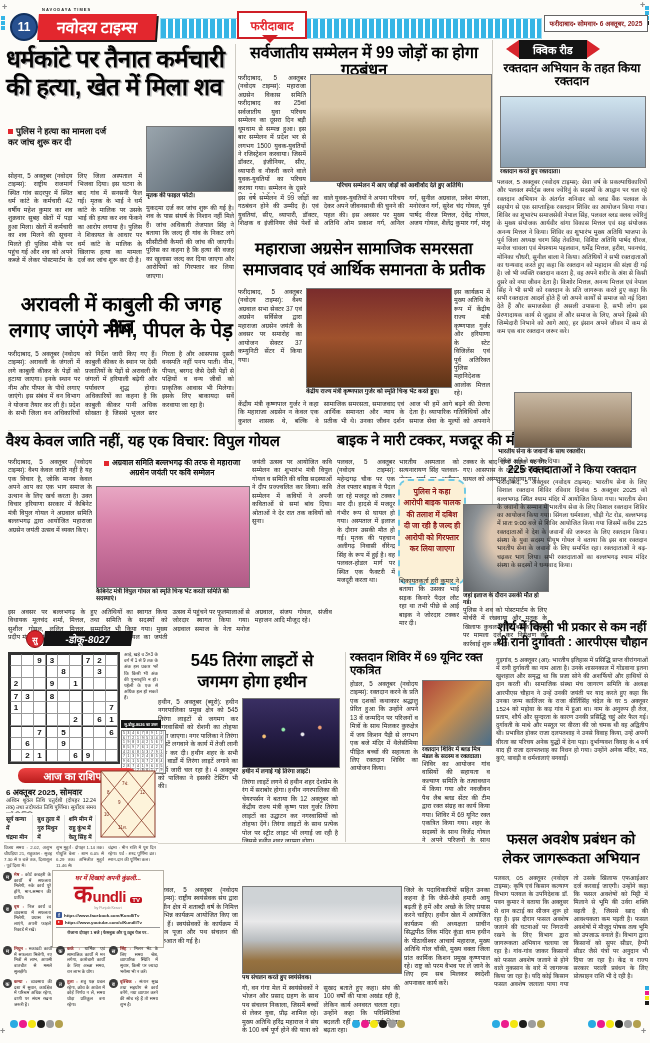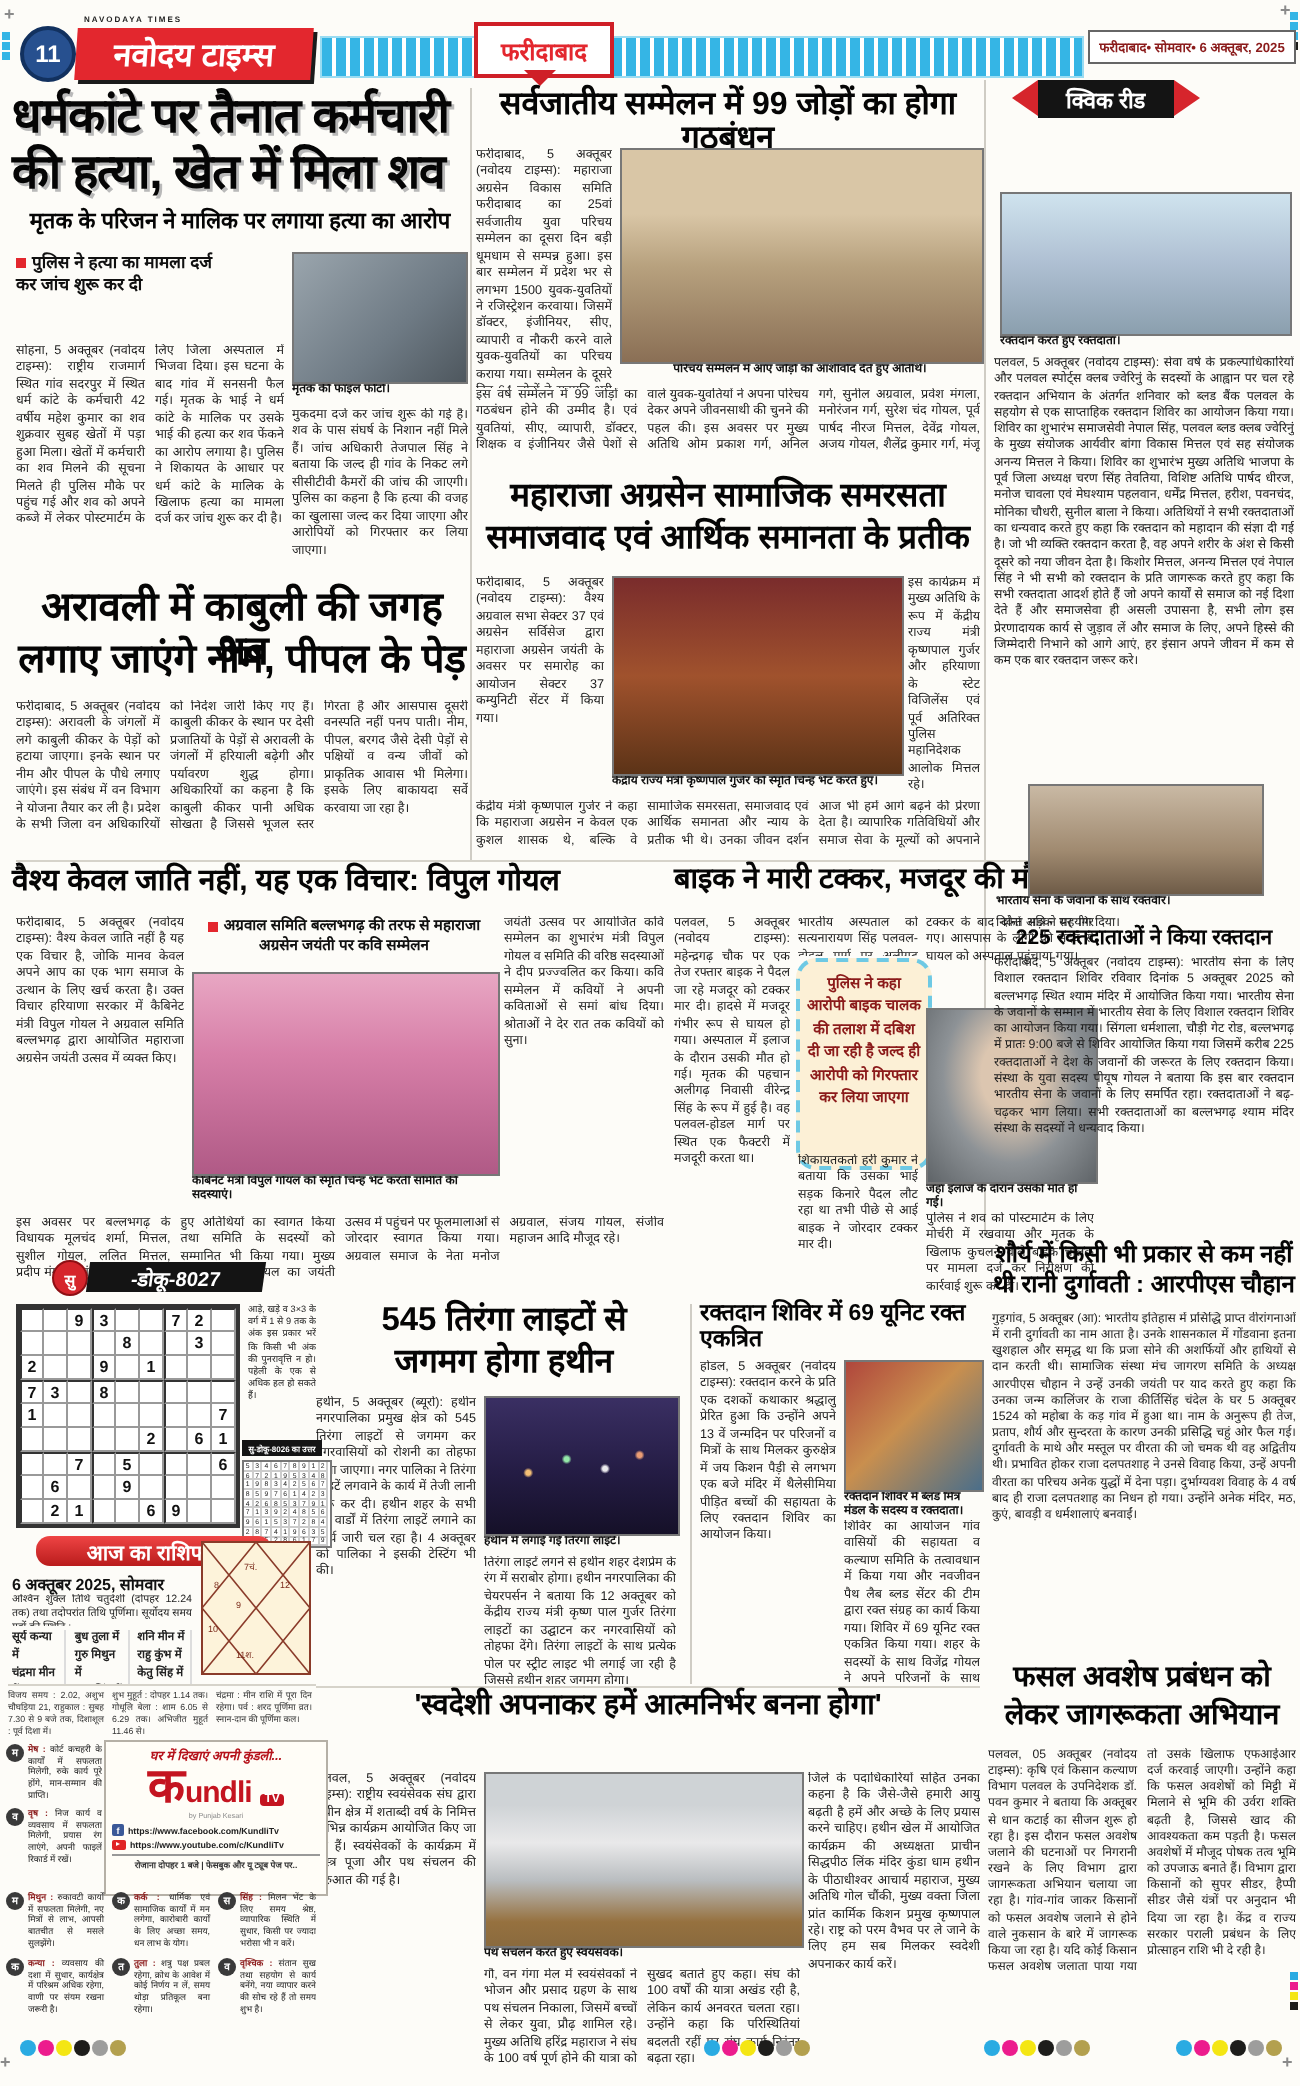--- a/index.html
+++ b/index.html
@@ -109,21 +109,20 @@
   <div class="abs datebox" style="left:544px;top:15px;width:102px;height:15px;">फरीदाबाद•  सोमवार•  6 अक्तूबर, 2025</div>
 
   <div class="vline" style="left:235px;top:44px;height:386px;"></div>
   <div class="vline" style="left:492px;top:40px;height:578px;"></div>
   <div class="vline" style="left:345px;top:652px;height:190px;"></div>
   <div class="hline" style="left:8px;top:430px;width:537px;"></div>
   <div class="hline" style="left:158px;top:843px;width:332px;"></div>
 
   <div class="abs hd hd-xl" style="left:6px;top:46px;width:230px;">धर्मकांटे पर तैनात कर्मचारी</div>
   <div class="abs hd hd-xl" style="left:6px;top:74px;width:230px;">की हत्या, खेत में मिला शव</div>
-  <div class="abs hd center" style="left:6px;top:106px;width:228px;font-size:11px;">मृतक के परिजन ने मालिक पर लगाया हत्या का आरोप</div>
   <div class="abs" style="left:8px;top:126px;width:102px;font-size:8.6px;font-weight:800;line-height:1.3;color:#111;">
     <span class="rs"></span><span>पुलिस ने हत्या का मामला दर्ज कर जांच शुरू कर दी</span>
   </div>
   <div class="abs photo" style="left:146px;top:126px;width:86px;height:64px;background:linear-gradient(135deg,#9aa5ad,#6e7a84 60%,#4e575e);"></div>
   <div class="abs cap" style="left:146px;top:192px;width:86px;">मृतक की फाइल फोटो।</div>
   <div class="abs bt c2" style="left:8px;top:172px;width:134px;height:120px;">सोहना, 5 अक्तूबर (नवोदय टाइम्स): राष्ट्रीय राजमार्ग स्थित गांव सदरपुर में स्थित धर्म कांटे के कर्मचारी 42 वर्षीय महेश कुमार का शव शुक्रवार सुबह खेतों में पड़ा हुआ मिला। खेतों में कर्मचारी का शव मिलने की सूचना मिलते ही पुलिस मौके पर पहुंच गई और शव को अपने कब्जे में लेकर पोस्टमार्टम के लिए जिला अस्पताल में भिजवा दिया। इस घटना के बाद गांव में सनसनी फैल गई। मृतक के भाई ने धर्म कांटे के मालिक पर उसके भाई की हत्या कर शव फेंकने का आरोप लगाया है। पुलिस ने शिकायत के आधार पर धर्म कांटे के मालिक के खिलाफ हत्या का मामला दर्ज कर जांच शुरू कर दी है।</div>
   <div class="abs bt" style="left:146px;top:204px;width:88px;height:88px;">मुकदमा दर्ज कर जांच शुरू की गई है। शव के पास संघर्ष के निशान नहीं मिले हैं। जांच अधिकारी तेजपाल सिंह ने बताया कि जल्द ही गांव के निकट लगे सीसीटीवी कैमरों की जांच की जाएगी। पुलिस का कहना है कि हत्या की वजह का खुलासा जल्द कर दिया जाएगा और आरोपियों को गिरफ्तार कर लिया जाएगा।</div>
 
   <div class="abs hd center" style="left:6px;top:294px;width:230px;font-size:20px;font-weight:900;">अरावली में काबुली की जगह अब</div>
   <div class="abs hd center" style="left:6px;top:320px;width:230px;font-size:20px;font-weight:900;">लगाए जाएंगे नीम, पीपल के पेड़</div>
@@ -161,20 +160,21 @@
   <div class="abs bt" style="left:463px;top:458px;width:84px;height:44px;">टक्कर के बाद दोनों सड़क पर गिर गए। आसपास के लोगों की मदद से घायल को अस्पताल पहुंचाया गया।</div>
   <div class="abs photo" style="left:463px;top:504px;width:84px;height:86px;background:radial-gradient(ellipse at 50% 38%,#dcc6b0 0 26%,#8d9296 58%,#5f6468);"></div>
   <div class="abs cap" style="left:463px;top:592px;width:84px;height:12px;">जहां इलाज के दौरान उसकी मौत हो गई।</div>
   <div class="abs bt" style="left:463px;top:606px;width:84px;height:48px;">पुलिस ने शव को पोस्टमार्टम के लिए मोर्चरी में रखवाया और मृतक के खिलाफ कुचलने वाले बाइक चालक पर मामला दर्ज कर निरीक्षण की कार्रवाई शुरू कर दी।</div>
 
   <div class="abs qrwrap" style="left:506px;top:40px;">
     <span class="tri-l"></span>
     <span class="qrbox">क्विक रीड</span>
     <span class="tri-r"></span>
   </div>
+  <div class="abs hd center" style="left:498px;top:62px;width:148px;font-size:12px;">रक्तदान अभियान के तहत किया रक्तदान</div>
   <div class="abs photo" style="left:500px;top:96px;width:144px;height:70px;background:linear-gradient(180deg,#cfe3ee,#aebfd2 50%,#8b9fae);"></div>
   <div class="abs cap" style="left:500px;top:168px;width:144px;">रक्तदान करते हुए रक्तदाता।</div>
   <div class="abs bt" style="left:497px;top:178px;width:150px;height:212px;font-size:6.2px;">पलवल, 5 अक्तूबर (नवोदय टाइम्स): सेवा वर्ष के प्रकल्पाधिकारियों और पलवल स्पोर्ट्स क्लब ज्वेरिनुं के सदस्यों के आह्वान पर चल रहे रक्तदान अभियान के अंतर्गत शनिवार को ब्लड बैंक पलवल के सहयोग से एक साप्ताहिक रक्तदान शिविर का आयोजन किया गया। शिविर का शुभारंभ समाजसेवी नेपाल सिंह, पलवल ब्लड क्लब ज्वेरिनुं के मुख्य संयोजक आर्यवीर बांगा विकास मित्तल एवं सह संयोजक अनन्य मित्तल ने किया। शिविर का शुभारंभ मुख्य अतिथि भाजपा के पूर्व जिला अध्यक्ष चरण सिंह तेवतिया, विशिष्ट अतिथि पार्षद धीरज, मनोज चावला एवं मेघश्याम पहलवान, धर्मेंद्र मित्तल, हरीश, पवनचंद, मोनिका चौधरी, सुनील बाला ने किया। अतिथियों ने सभी रक्तदाताओं का धन्यवाद करते हुए कहा कि रक्तदान को महादान की संज्ञा दी गई है। जो भी व्यक्ति रक्तदान करता है, वह अपने शरीर के अंश से किसी दूसरे को नया जीवन देता है। किशोर मित्तल, अनन्य मित्तल एवं नेपाल सिंह ने भी सभी को रक्तदान के प्रति जागरूक करते हुए कहा कि सभी रक्तदाता आदर्श होते हैं जो अपने कार्यों से समाज को नई दिशा देते हैं और समाजसेवा ही असली उपासना है, सभी लोग इस प्रेरणादायक कार्य से जुड़ाव लें और समाज के लिए, अपने हिस्से की जिम्मेदारी निभाने को आगे आएं, हर इंसान अपने जीवन में कम से कम एक बार रक्तदान जरूर करे।</div>
   <div class="abs photo" style="left:514px;top:392px;width:116px;height:54px;background:linear-gradient(180deg,#c9b9a4,#a08a70 60%,#6e5b47);"></div>
   <div class="abs cap" style="left:498px;top:448px;width:148px;">भारतीय सेना के जवानों के साथ रक्तवीर।</div>
   <div class="abs" style="left:498px;top:456px;width:148px;font-size:6.2px;color:#1c1c1c;">निकेत अत्रि ने सहयोग दिया।</div>
   <div class="abs hd center" style="left:498px;top:464px;width:148px;font-size:10.5px;">225 रक्तदाताओं ने किया रक्तदान</div>
   <div class="abs bt" style="left:497px;top:478px;width:150px;height:138px;font-size:6.2px;">फरीदाबाद, 5 अक्तूबर (नवोदय टाइम्स): भारतीय सेना के लिए विशाल रक्तदान शिविर रविवार दिनांक 5 अक्तूबर 2025 को बल्लभगढ़ स्थित श्याम मंदिर में आयोजित किया गया। भारतीय सेना के जवानों के सम्मान में भारतीय सेवा के लिए विशाल रक्तदान शिविर का आयोजन किया गया। सिंगला धर्मशाला, चौड़ी गेट रोड, बल्लभगढ़ में प्रातः 9:00 बजे से शिविर आयोजित किया गया जिसमें करीब 225 रक्तदाताओं ने देश के जवानों की जरूरत के लिए रक्तदान किया। संस्था के युवा सदस्य पीयूष गोयल ने बताया कि इस बार रक्तदान भारतीय सेना के जवानों के लिए समर्पित रहा। रक्तदाताओं ने बढ़-चढ़कर भाग लिया। सभी रक्तदाताओं का बल्लभगढ़ श्याम मंदिर संस्था के सदस्यों ने धन्यवाद किया।</div>
 
   <div class="abs hd center" style="left:496px;top:620px;width:152px;font-size:12px;line-height:1.25;">शौर्य में किसी भी प्रकार से कम नहीं थी रानी दुर्गावती : आरपीएस चौहान</div>
@@ -190,21 +190,20 @@
   <div class="abs photo" style="left:242px;top:698px;width:96px;height:68px;background:linear-gradient(180deg,#2b2350,#4a3a6e 50%,#1d1838);background-image:radial-gradient(circle at 22% 55%,rgba(255,200,120,.95) 0 1.2px,transparent 2.5px),radial-gradient(circle at 42% 45%,rgba(160,255,180,.9) 0 1.2px,transparent 2.5px),radial-gradient(circle at 62% 52%,rgba(255,255,255,.9) 0 1.2px,transparent 2.5px),radial-gradient(circle at 80% 42%,rgba(255,170,120,.9) 0 1.2px,transparent 2.5px),linear-gradient(180deg,#3a2f63,#241c44 55%,#151028);"></div>
   <div class="abs cap" style="left:242px;top:768px;width:96px;">हथीन में लगाई गई तिरंगा लाइटें।</div>
   <div class="abs bt" style="left:242px;top:778px;width:96px;height:64px;">तिरंगा लाइटें लगने से हथीन शहर देशप्रेम के रंग में सराबोर होगा। हथीन नगरपालिका की चेयरपर्सन ने बताया कि 12 अक्तूबर को केंद्रीय राज्य मंत्री कृष्ण पाल गुर्जर तिरंगा लाइटों का उद्घाटन कर नगरवासियों को तोहफा देंगे। तिरंगा लाइटों के साथ प्रत्येक पोल पर स्ट्रीट लाइट भी लगाई जा रही है जिससे हथीन शहर जगमग होगा।</div>
 
   <div class="abs hd" style="left:350px;top:651px;width:142px;font-size:11.5px;line-height:1.15;">रक्तदान शिविर में 69 यूनिट रक्त एकत्रित</div>
   <div class="abs bt" style="left:350px;top:680px;width:68px;height:162px;">होडल, 5 अक्तूबर (नवोदय टाइम्स): रक्तदान करने के प्रति एक दशकों कथाकार श्रद्धालु प्रेरित हुआ कि उन्होंने अपने 13 वें जन्मदिन पर परिजनों व मित्रों के साथ मिलकर कुरुक्षेत्र में जय किशन पैड़ी से लगभग एक बजे मंदिर में थैलेसीमिया पीड़ित बच्चों की सहायता के लिए रक्तदान शिविर का आयोजन किया।</div>
   <div class="abs photo" style="left:422px;top:680px;width:68px;height:64px;background:linear-gradient(135deg,#b0463c,#c98f4e 45%,#4a6e8a);"></div>
   <div class="abs cap" style="left:422px;top:746px;width:68px;height:12px;">रक्तदान शिविर में ब्लड मित्र मंडल के सदस्य व रक्तदाता।</div>
   <div class="abs bt" style="left:422px;top:760px;width:68px;height:82px;">शिविर का आयोजन गांव वासियों की सहायता व कल्याण समिति के तत्वावधान में किया गया और नवजीवन पैथ लैब ब्लड सेंटर की टीम द्वारा रक्त संग्रह का कार्य किया गया। शिविर में 69 यूनिट रक्त एकत्रित किया गया। शहर के सदस्यों के साथ विजेंद्र गोयल ने अपने परिजनों के साथ रक्तदान किया। बेटे की निधि के सामने निवासकुमार गोयल भी फूट पड़े। कह सके और बच्चे की इच्छा को पूरी कर रहे हुए, उन्होंने अपने परिवार व रिश्तेदारों के साथ रक्तदान किया।</div>
 
-  <div class="abs hd center" style="left:158px;top:846px;width:332px;font-size:14.5px;">'स्वदेशी अपनाकर हमें आत्मनिर्भर बनना होगा'</div>
   <div class="abs bt" style="left:158px;top:886px;width:80px;height:150px;">पलवल, 5 अक्तूबर (नवोदय टाइम्स): राष्ट्रीय स्वयंसेवक संघ द्वारा हथीन क्षेत्र में शताब्दी वर्ष के निमित्त विभिन्न कार्यक्रम आयोजित किए जा रहे हैं। स्वयंसेवकों के कार्यक्रम में शस्त्र पूजा और पथ संचलन की शुरुआत की गई है।</div>
   <div class="abs photo" style="left:242px;top:886px;width:158px;height:86px;background:linear-gradient(180deg,#cfd3d6 0 18%,#e9e9ea 40%,#b9bdc0 62%,#96713f 86%,#8a6a3e);"></div>
   <div class="abs cap" style="left:242px;top:974px;width:158px;">पथ संचलन करते हुए स्वयंसेवक।</div>
   <div class="abs bt c2" style="left:242px;top:984px;width:158px;height:52px;">गौ, वन गंगा मेल में स्वयंसेवकों ने भोजन और प्रसाद ग्रहण के साथ पथ संचलन निकाला, जिसमें बच्चों से लेकर युवा, प्रौढ़ शामिल रहे। मुख्य अतिथि हरिंद्र महाराज ने संघ के 100 वर्ष पूर्ण होने की यात्रा को सुखद बताते हुए कहा। संघ की 100 वर्षों की यात्रा अखंड रही है, लेकिन कार्य अनवरत चलता रहा। उन्होंने कहा कि परिस्थितियां बदलती रहीं पर संघ कार्य निरंतर बढ़ता रहा।</div>
   <div class="abs bt" style="left:404px;top:886px;width:86px;height:150px;">जिले के पदाधिकारियों सहित उनका कहना है कि जैसे-जैसे हमारी आयु बढ़ती है हमें और अच्छे के लिए प्रयास करने चाहिए। हथीन खेल में आयोजित कार्यक्रम की अध्यक्षता प्राचीन सिद्धपीठ लिंक मंदिर कुंडा धाम हथीन के पीठाधीश्वर आचार्य महाराज, मुख्य अतिथि गोल चौंकी, मुख्य वक्ता जिला प्रांत कार्मिक किशन प्रमुख कृष्णपाल रहे। राष्ट्र को परम वैभव पर ले जाने के लिए हम सब मिलकर स्वदेशी अपनाकर कार्य करें।</div>
 
   <div class="abs sd-circle" style="left:26px;top:630px;">सु</div>
   <div class="abs sd-title" style="left:44px;top:631px;width:88px;height:15px;">-डोकू-8027</div>
   <div class="abs" id="sudoku-grid" style="left:8px;top:652px;">
       <div class="sd-cell bl bt2"></div>

